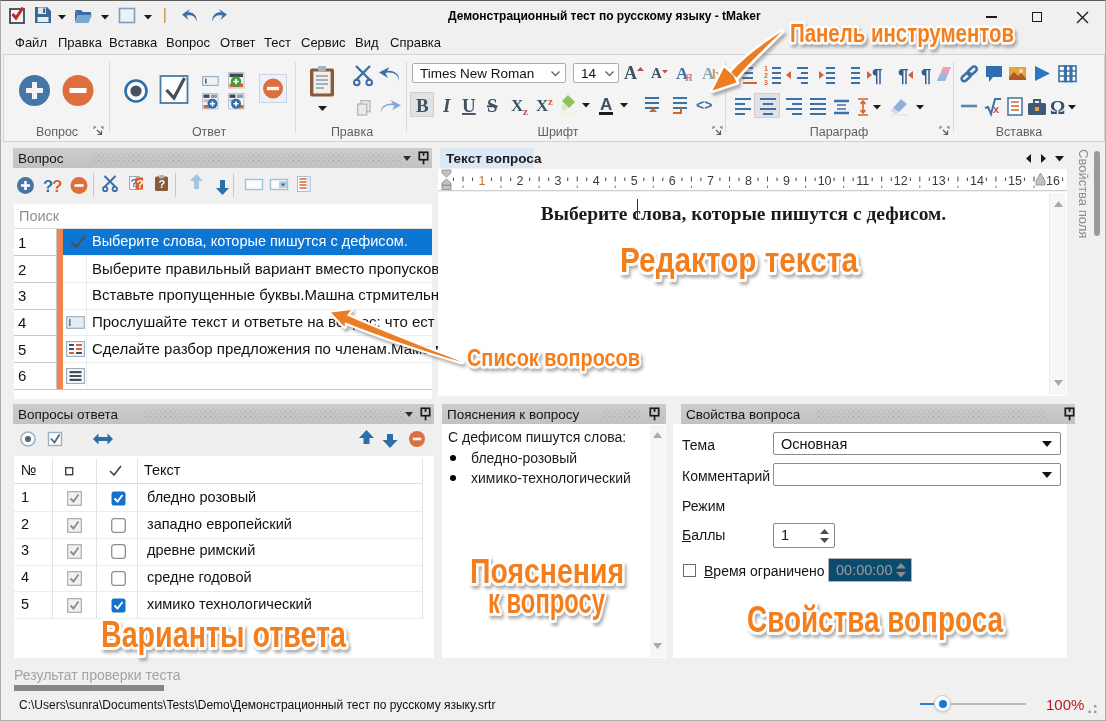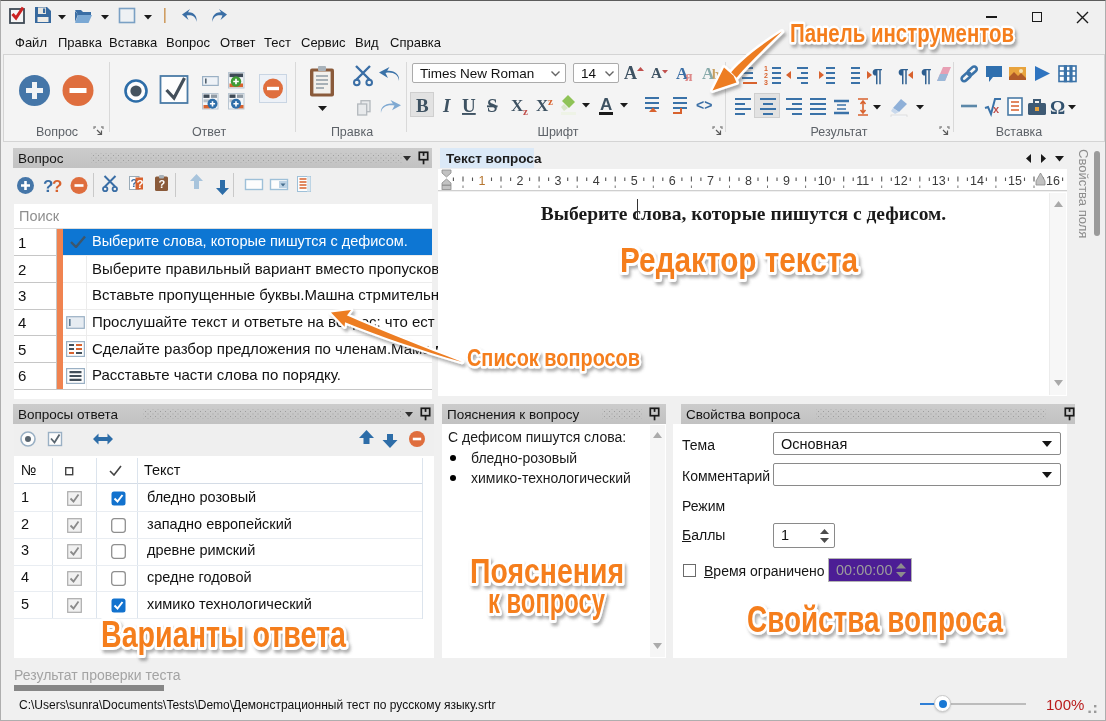--- a/index.html
+++ b/index.html
@@ -21,20 +21,21 @@
 .launch{border:none!important;background:none!important;}
 .combo{position:absolute;background:#fff;border:1px solid #8a8a8a;border-radius:2px;font-size:14.5px;color:#121212;}
 .combo .cv{position:absolute;left:7px;top:2.5px;}
 .combo .ca{position:absolute;right:8px;top:8px;width:0;height:0;border-left:5px solid rgba(0,0,0,0);border-right:5px solid rgba(0,0,0,0);border-top:6px solid #141414;}
 .lbl{position:absolute;font-size:14px;color:#141414;}
 .row-sep{position:absolute;left:13px;height:1px;background:#e4e4e4;}
 </style></head>
 <body>
 
 <div class="a" id="titlebar" style="left:0;top:0;width:1106px;height:27px;">
+  <div class="a" style="left:447px;top:8px;font-size:12px;font-weight:bold;color:#000;white-space:nowrap;">Демонстрационный тест по русскому языку - tMaker</div>
   <div class="a" style="left:985px;top:15px;width:11px;height:2px;background:#1a1a1a;"></div>
   <div class="a" style="left:1031px;top:11px;width:10px;height:10px;border:1.4px solid #1a1a1a;"></div>
   <svg class="a" style="left:1075px;top:10px" width="13" height="13" viewBox="0 0 13 13">
       <path d="M1 1 L12 12 M12 1 L1 12" stroke="#1a1a1a" stroke-width="1.4"></path>
     </svg>
 
   <svg class="a" style="left:8px;top:5px" width="230" height="19" viewBox="0 0 230 19">
 
     <rect x="1" y="3" width="14" height="14" fill="#f5f5f5" stroke="#3f4a55" stroke-width="1.8"></rect>
     <path d="M3.5 8 L7 12 L14 1.5" stroke="#cc2222" stroke-width="3" fill="none"></path>
@@ -83,21 +84,21 @@
 <div class="a" id="ribbon" style="left:2px;top:53px;width:1102px;height:88px;background:#f4f4f4;border:1px solid #d4d4d4;">
   <div class="vsep" style="left:105px;"></div>
   <div class="vsep" style="left:291px;"></div>
   <div class="vsep" style="left:402px;"></div>
   <div class="vsep" style="left:721px;"></div>
   <div class="vsep" style="left:949px;"></div>
   <div class="glabel" style="left:8px;width:90px;">Вопрос</div>
   <div class="glabel" style="left:160px;width:90px;">Ответ</div>
   <div class="glabel" style="left:303px;width:90px;">Правка</div>
   <div class="glabel" style="left:509px;width:90px;">Шрифт</div>
-  <div class="glabel" style="left:790px;width:90px;">Результат</div>
+  <div class="glabel" style="left:790px;width:90px;">Параграф</div>
   <div class="glabel" style="left:970px;width:90px;">Вставка</div>
   <div class="launch" style="left:89px;">
       <svg viewBox="0 0 11 11" width="11" height="11">
         <path d="M1 3 V1 h2 M8 1 h2 v2" stroke="#8a8a8a" stroke-width="1.3" fill="none"></path>
         <path d="M4 4 L8.5 8.5 M8.5 4.5 v4 h-4" stroke="#5a5a5a" stroke-width="1.2" fill="none"></path>
       </svg>
     </div>
   <div class="launch" style="left:708px;">
       <svg viewBox="0 0 11 11" width="11" height="11">
         <path d="M1 3 V1 h2 M8 1 h2 v2" stroke="#8a8a8a" stroke-width="1.3" fill="none"></path>
@@ -420,21 +421,20 @@
   <div class="a" style="left:49px;top:0;width:369px;height:26px;background:#0d76d3;">
     <svg class="a" style="left:7px;top:6px" width="16" height="13">
         <path d="M1 7 L6 12 L15 1.5" stroke="#3e566b" stroke-width="2.4" fill="none"></path>
       </svg>
     <div class="a" style="left:29px;top:4px;color:#fff;font-size:14.5px;">Выберите слова, которые пишутся с дефисом.</div>
   </div>
   <div class="a" style="left:78px;top:31px;">Выберите правильный вариант вместо пропусков.М</div>
   <div class="a" style="left:78px;top:57px;">Вставьте пропущенные буквы.Машна стрмительно</div>
   <div class="a" style="left:78px;top:84px;">Прослушайте текст и ответьте на вопрос: что ест .</div>
   <div class="a" style="left:78px;top:111px;">Сделайте разбор предложения по членам.Мама мы</div>
-  <div class="a" style="left:78px;top:137px;">Расставьте части слова по порядку.</div>
 
   <svg class="a" style="left:52px;top:87px" width="19" height="13">
       <rect x="0.7" y="0.7" width="17.6" height="11.6" fill="#e6ecf2" stroke="#9ab0c4" stroke-width="1.2"></rect>
       <rect x="3" y="3" width="1.6" height="7" fill="#5b7a94"></rect>
     </svg>
   <svg class="a" style="left:52px;top:112px" width="19" height="16">
       <rect x="0.6" y="0.6" width="17.8" height="14.8" fill="#fdfdfd" stroke="#9ab0c4" stroke-width="1.2"></rect>
       <g stroke-width="2">
         <path d="M3 4 h5" stroke="#434f5a"></path>
         <path d="M10 4 h6" stroke="#d8622e"></path>
@@ -656,21 +656,21 @@
   <div class="lbl" style="left:9px;top:103px;"><span style="text-decoration:underline;">Б</span>аллы</div>
   <div class="combo" style="left:100px;top:99px;width:62px;height:25px;">
       <span class="cv">1</span>
     <svg class="a" style="left:45px;top:4px" width="11" height="16" viewBox="0 0 11 16">
         <path d="M1 6 L5.5 1 L10 6 Z" fill="#4c4c4c"></path>
         <path d="M1 10 L5.5 15 L10 10 Z" fill="#4c4c4c"></path>
       </svg>
   </div>
   <div class="a" style="left:10px;top:140px;width:13px;height:13px;border:1.2px solid #6b6b6b;background:#fff;"></div>
   <div class="lbl" style="left:31px;top:139px;"><span style="text-decoration:underline;">В</span>ремя ограничено</div>
-  <div class="a" style="left:155px;top:134px;width:84px;height:24px;border:1px solid #b4b4b4;background:#4c1d95;">
+  <div class="a" style="left:155px;top:134px;width:84px;height:24px;border:1px solid #b4b4b4;background:#0c4a6e;">
     <div class="a" style="left:7px;top:3px;font-size:14.5px;color:#9c9c9c;">00:00:00</div>
     <svg class="a" style="left:66px;top:3px" width="12" height="17" viewBox="0 0 12 17">
         <path d="M1 6.5 L6 1 L11 6.5 Z" fill="#8d8d8d"></path>
         <path d="M1 10 L6 15.5 L11 10 Z" fill="#8d8d8d"></path>
       </svg>
   </div>
 </div>
 
 <div class="a" style="left:13px;top:666px;font-size:14px;color:#a3a3a3;">Результат проверки теста</div>
 <div class="a" style="left:13px;top:684px;width:150px;height:6px;background:#868686;"></div>

